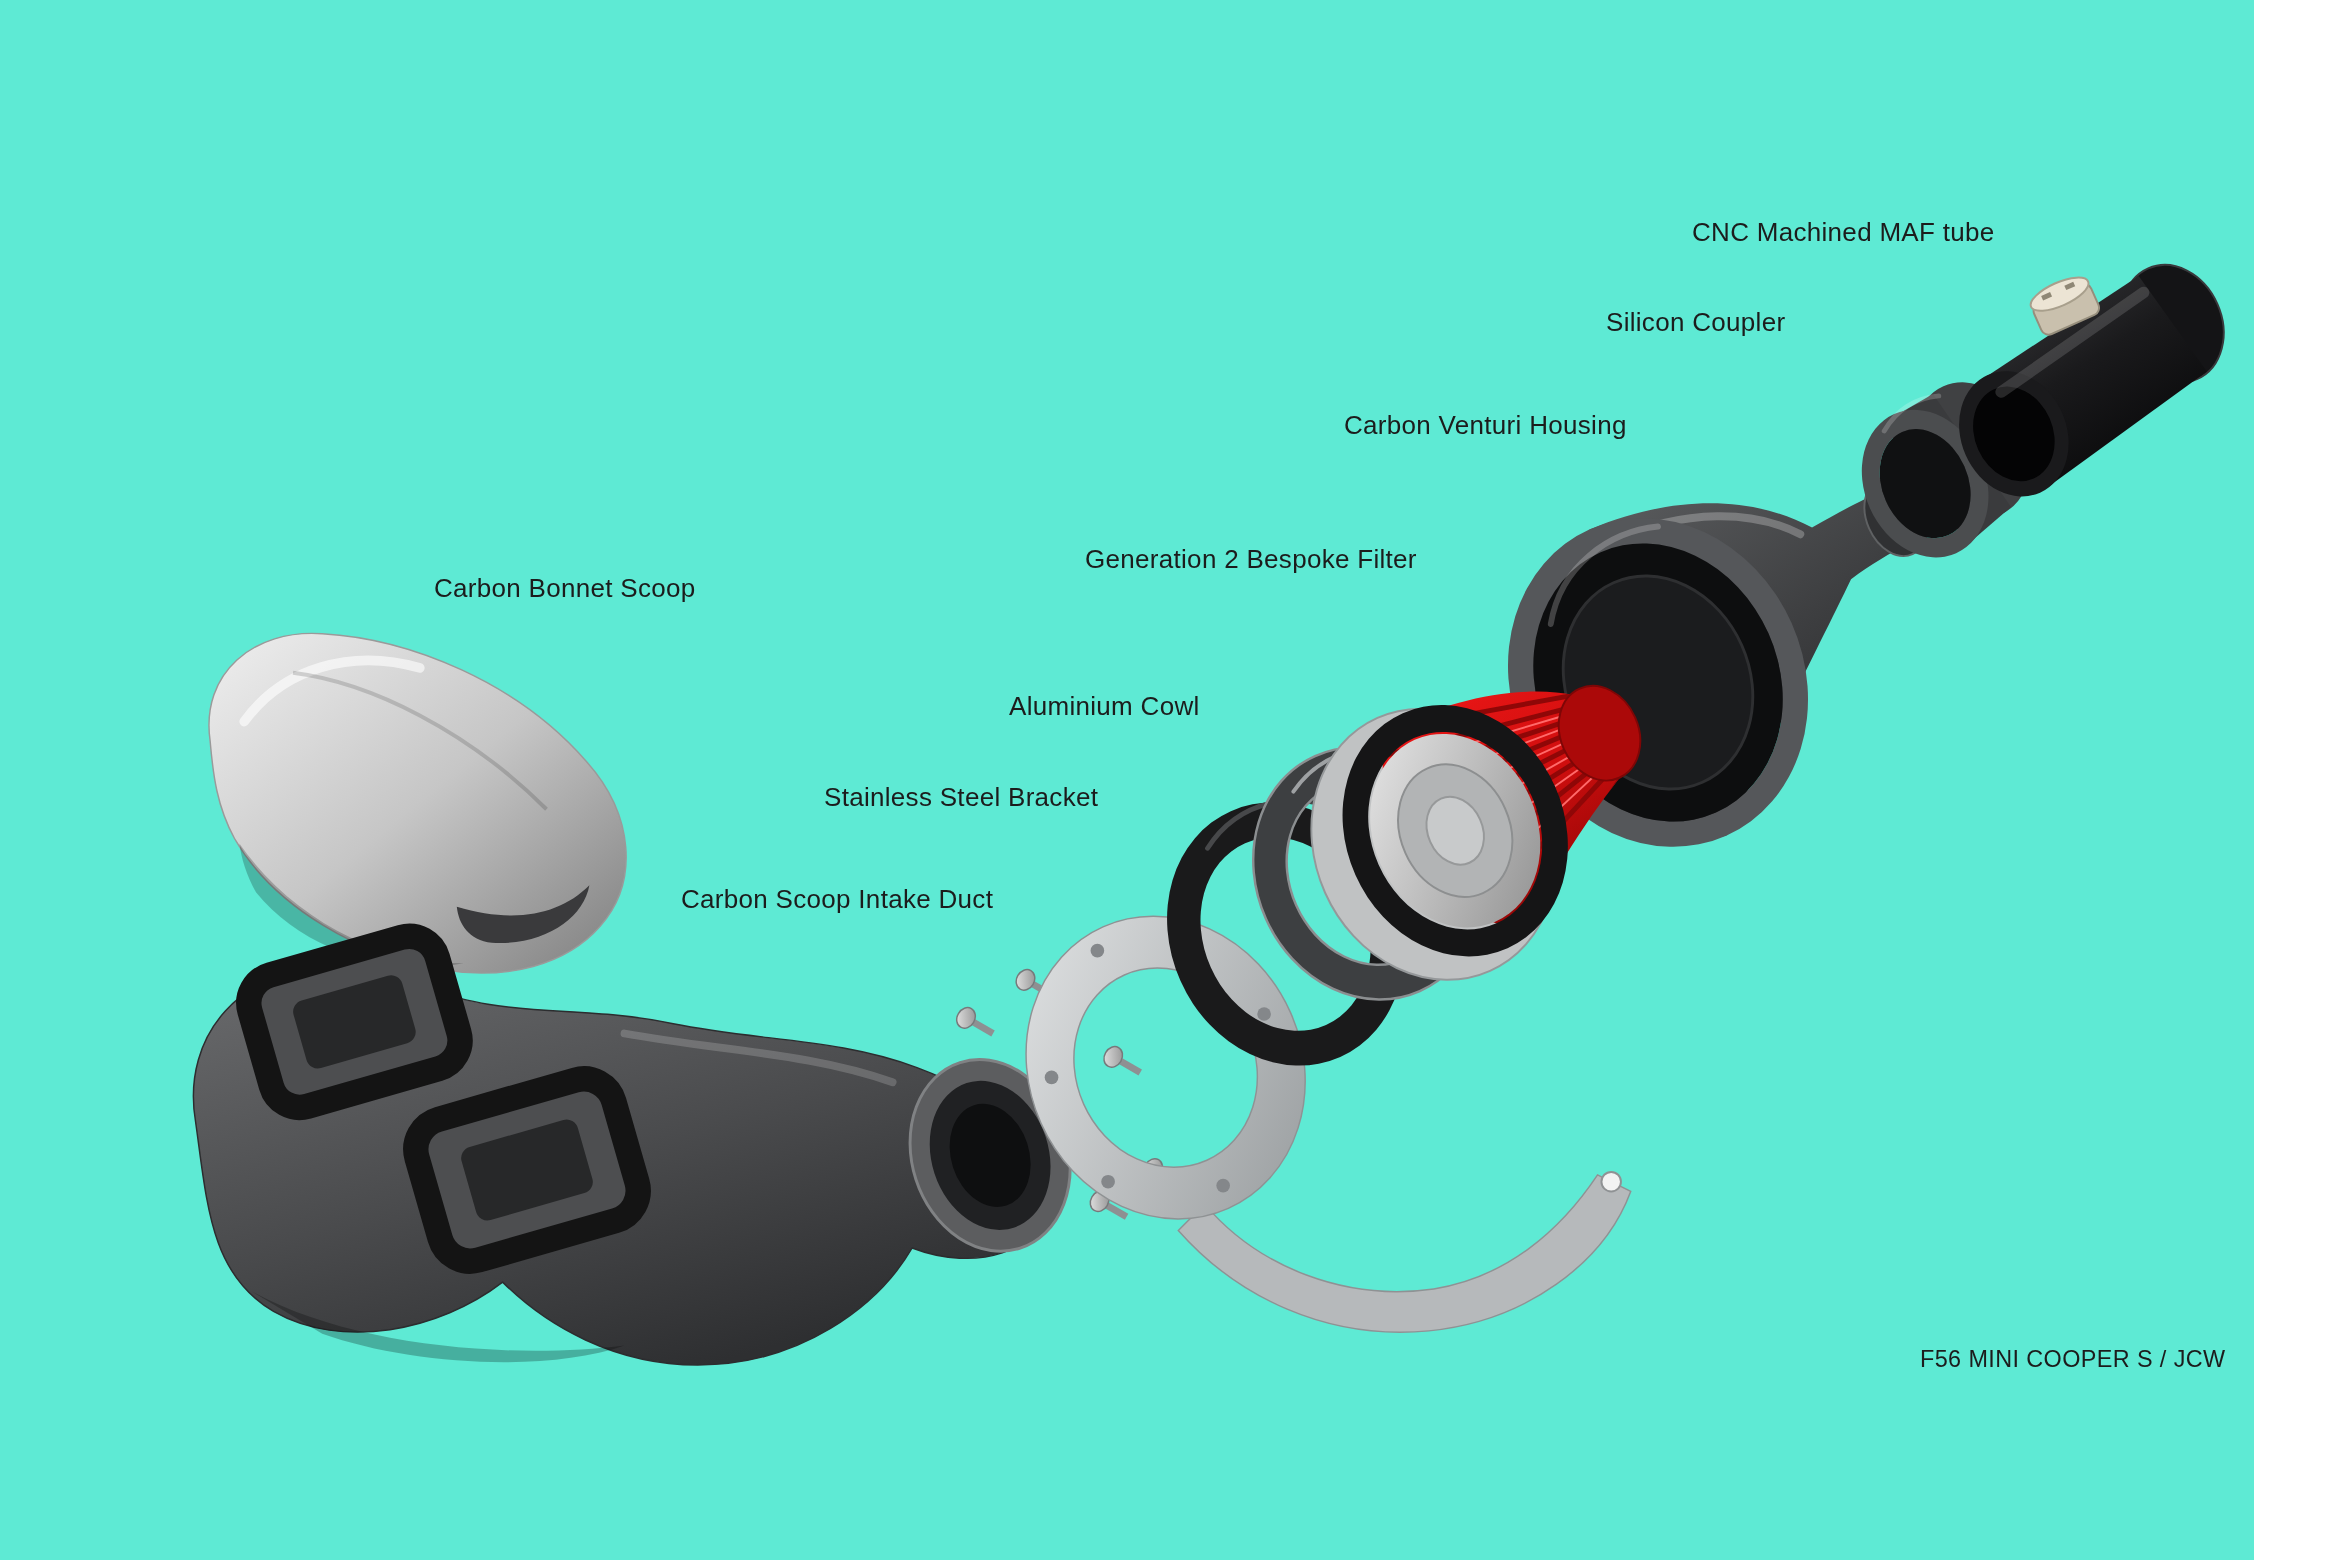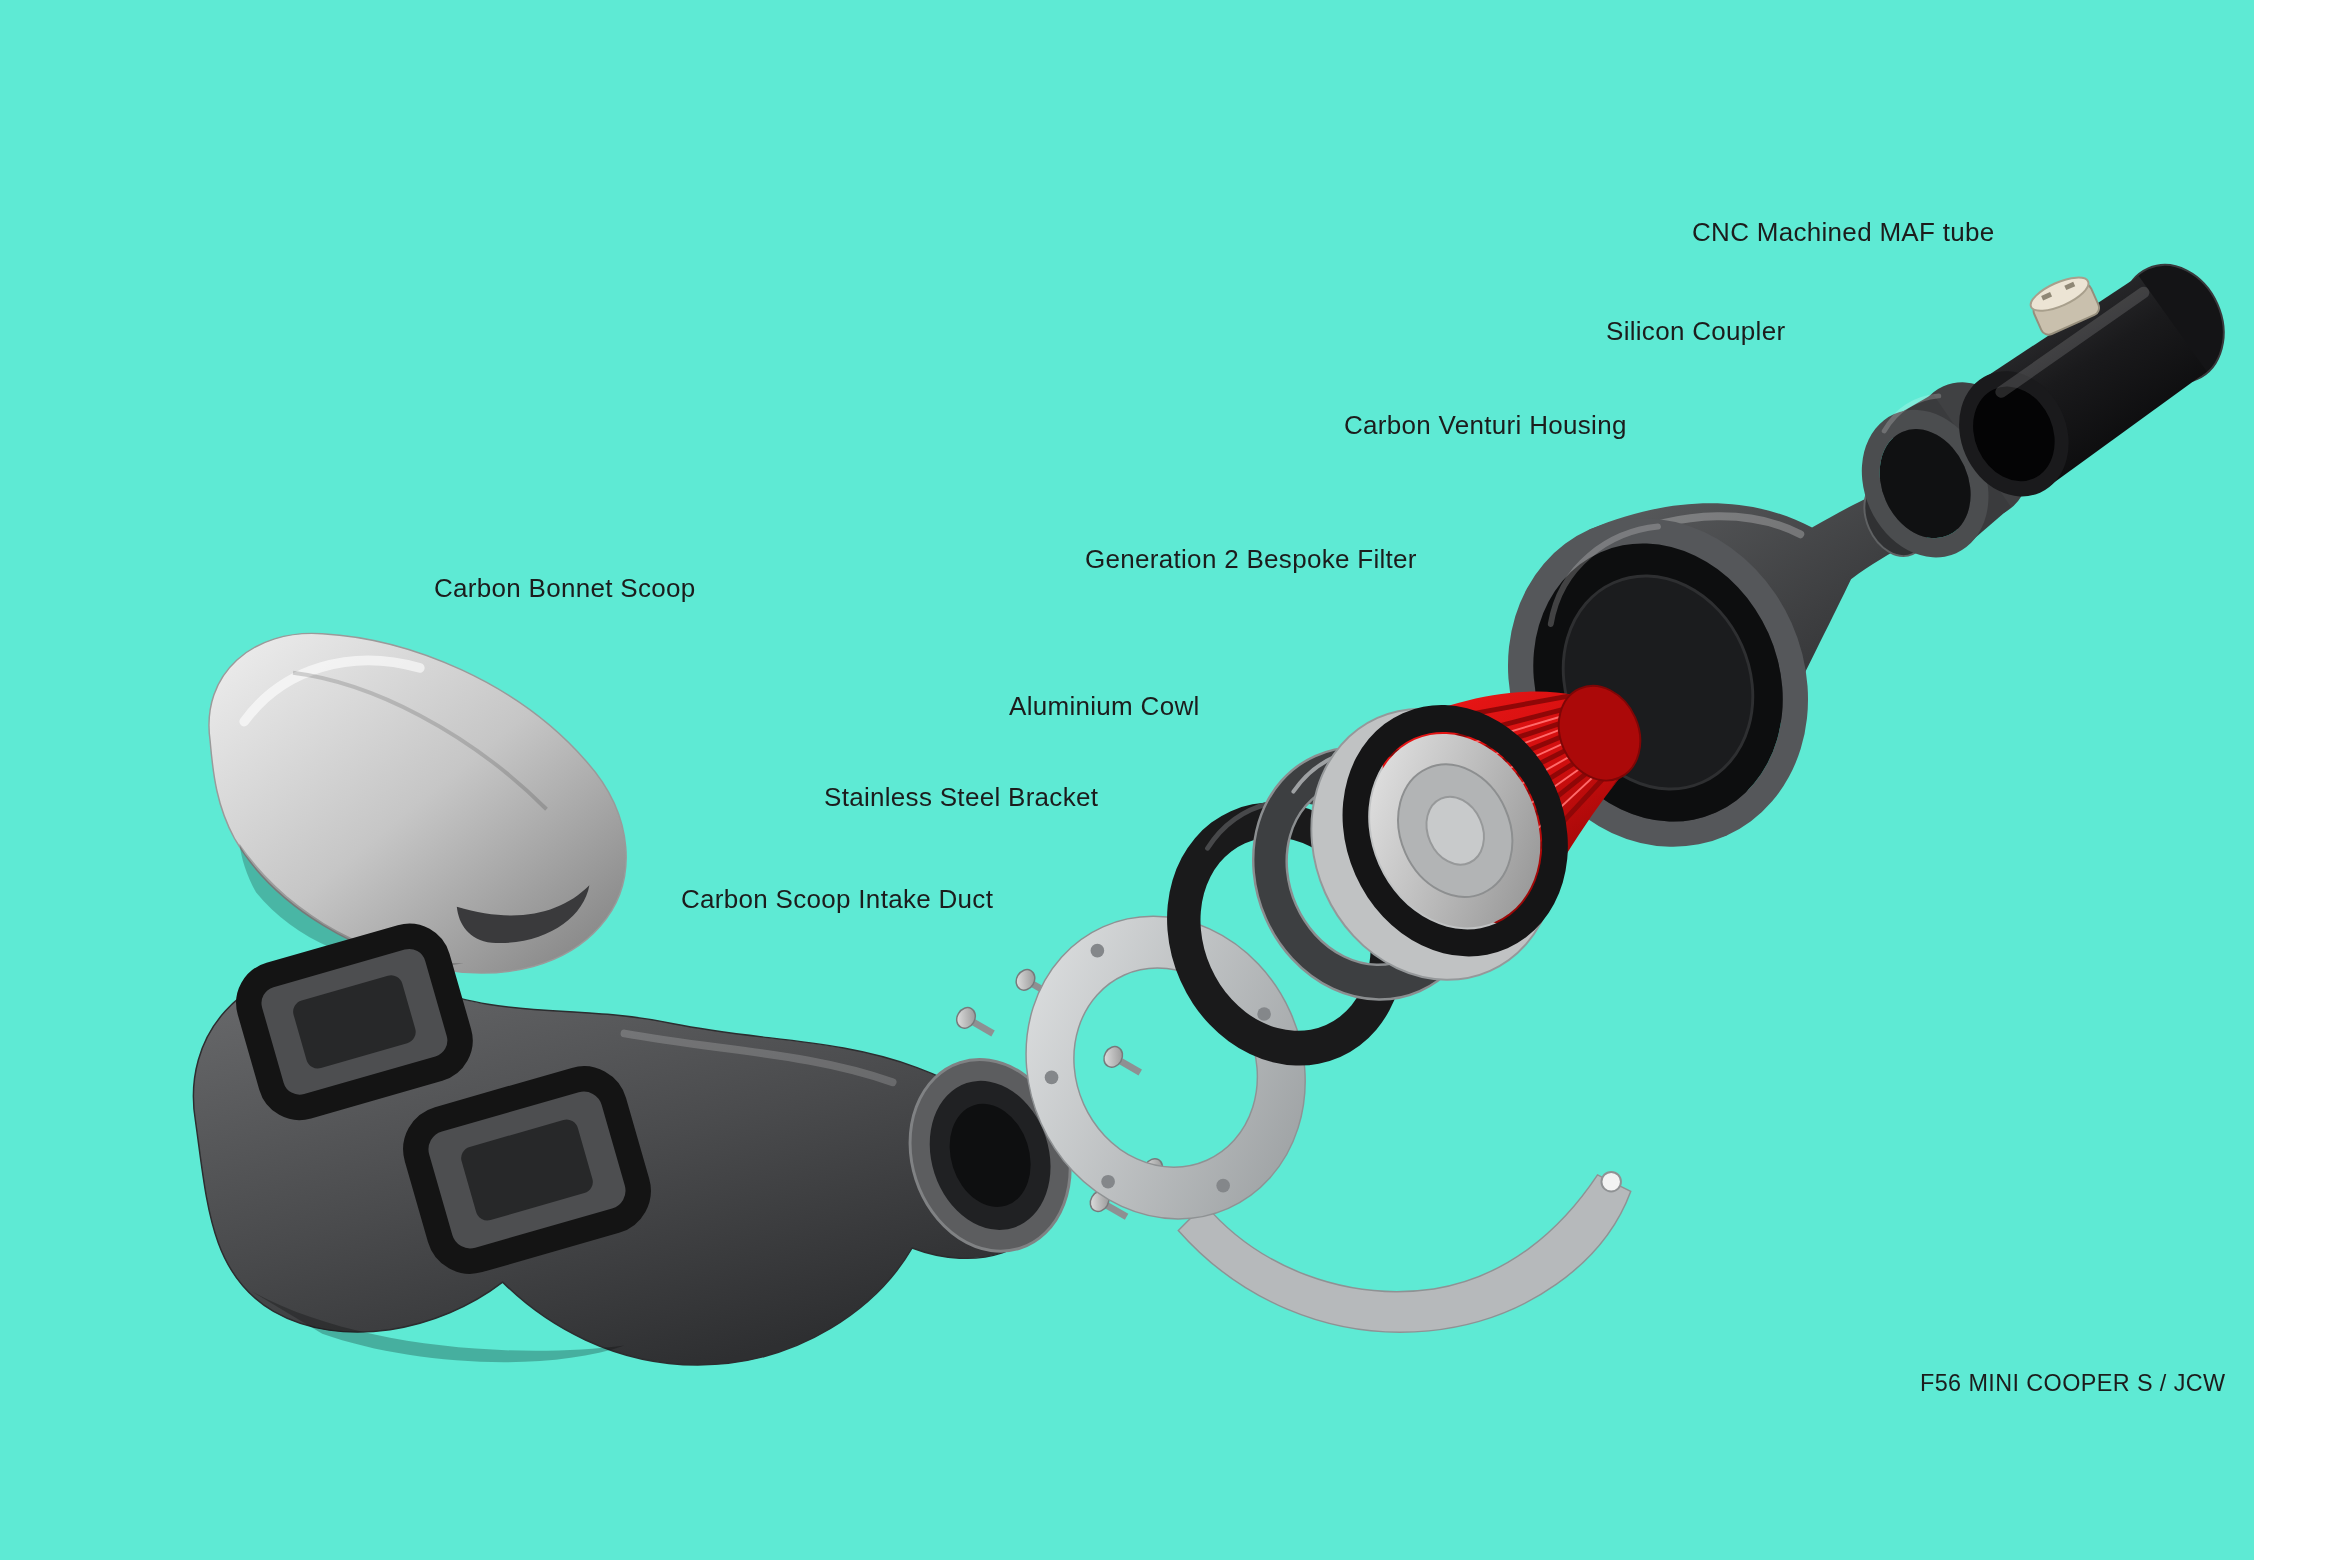--- a/index.html
+++ b/index.html
@@ -19,21 +19,20 @@
     color:var(--c-label,#1c1c1c);
     white-space:nowrap;
     letter-spacing:0.3px;
   }
   .caption {
     position:absolute;
     font-size:23.4px;
     color:var(--c-label,#1c1c1c);
     white-space:nowrap;
     letter-spacing:0.4px;
-    margin-top:24px;
   }
 </style>
 </head>
 <body>
 
 <div id="stage">
 
   <svg id="art" width="2341" height="1560" viewBox="0 0 2400 1600" xmlns="http://www.w3.org/2000/svg">
     <defs>
       <linearGradient id="gradScoop" x1="0" y1="0" x2="1" y2="1">
@@ -219,21 +218,21 @@
       <path transform="rotate(-24 1492 852)" fill="#151516" fill-rule="evenodd" d="M1604 852 A112 132 0 1 0 1380 852 A112 132 0 1 0 1604 852 Z
                M1578 852 A86 104 0 1 0 1406 852 A86 104 0 1 0 1578 852 Z"></path>
       <ellipse cx="1492" cy="852" rx="84" ry="102" transform="rotate(-24 1492 852)" fill="url(#gradCap)"></ellipse>
       <ellipse cx="1492" cy="852" rx="56" ry="70" transform="rotate(-24 1492 852)" fill="#b2b4b5" stroke="#8d8f90" stroke-width="2"></ellipse>
       <ellipse cx="1492" cy="852" rx="28" ry="36" transform="rotate(-24 1492 852)" fill="#c8cacb" stroke="#97999a" stroke-width="2"></ellipse>
     </g>
   </svg>
 
   <div class="label" style="left:1692px; top:217px">CNC Machined MAF tube</div>
 
-  <div class="label" style="left:1606px; top:316px">Silicon Coupler</div>
+  <div class="label" style="left:1606px; top:307px">Silicon Coupler</div>
 
   <div class="label" style="left:1344px; top:410px">Carbon Venturi Housing</div>
 
   <div class="label" style="left:1085px; top:544px">Generation 2 Bespoke Filter</div>
 
   <div class="label" style="left:1009px; top:691px">Aluminium Cowl</div>
 
   <div class="label" style="left:824px; top:782px">Stainless Steel Bracket</div>
 
   <div class="label" style="left:681px; top:884px">Carbon Scoop Intake Duct</div>

